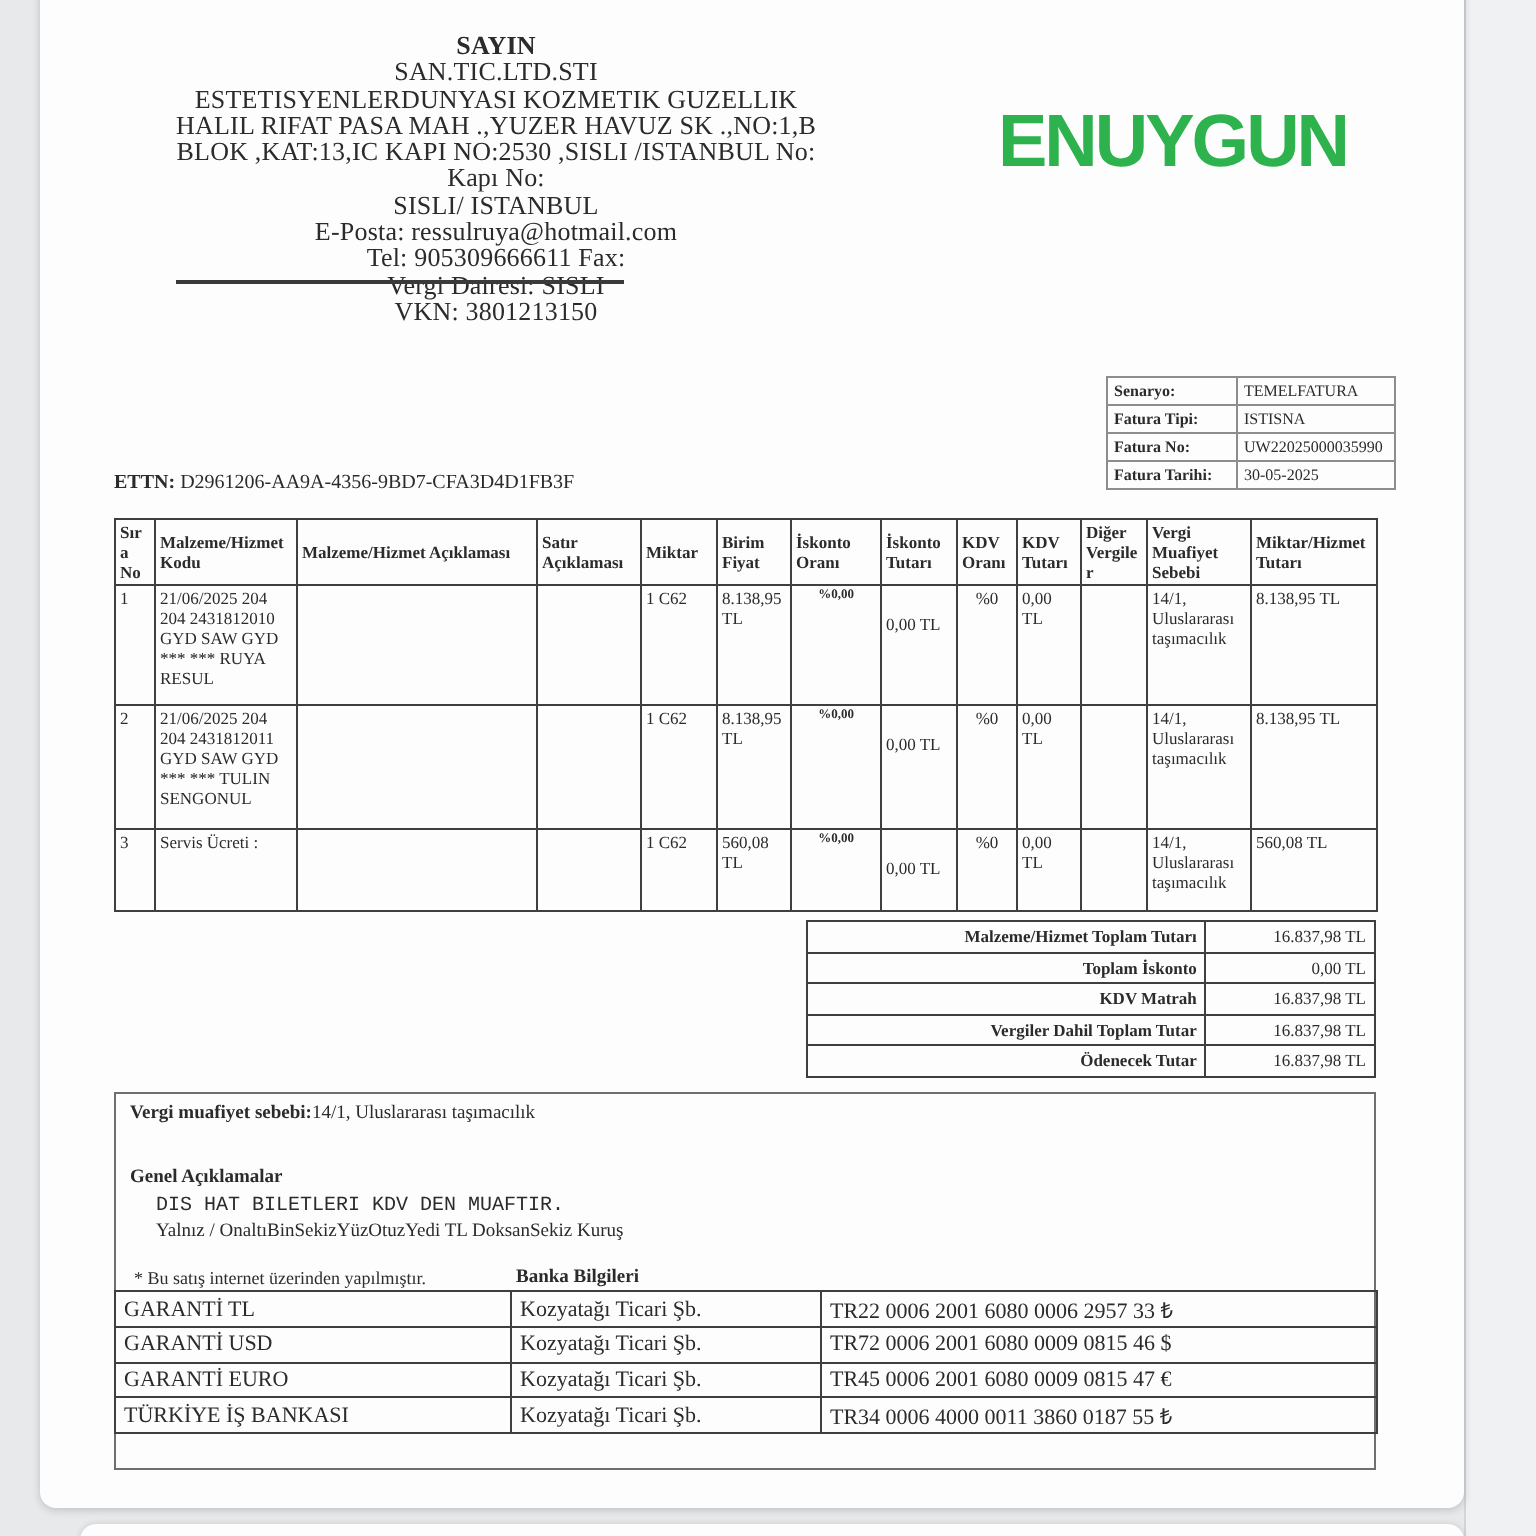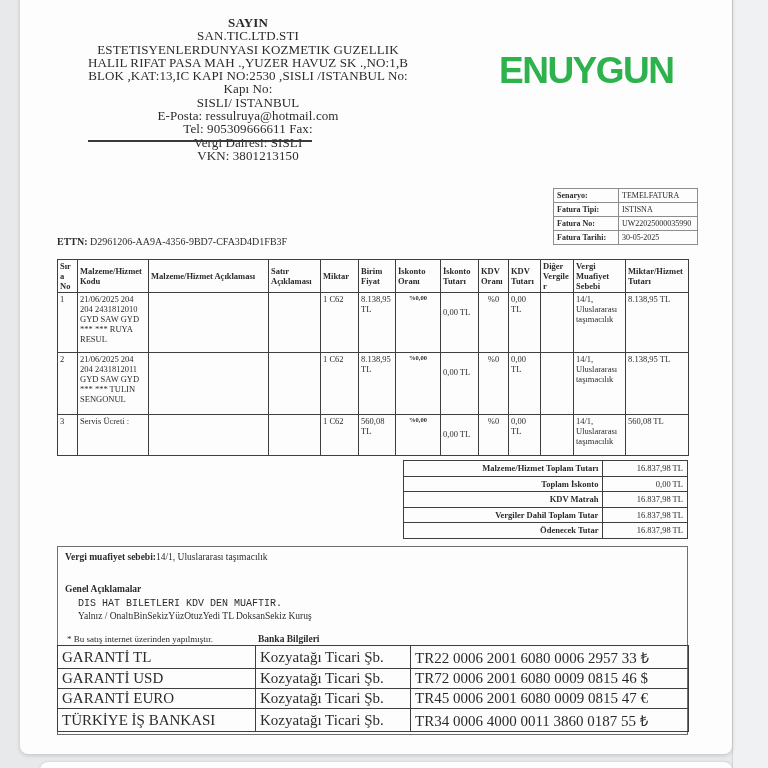--- a/index.html
+++ b/index.html
@@ -62,21 +62,21 @@
   
   .notes-box{position:absolute;left:37px;top:546px;width:629px;height:187px;border:1px solid #6f6f6f;}
   .muafiyet-line{position:absolute;left:7px;top:5px;font-size:9.5px;}
   .muafiyet-line b{font-weight:bold;}
   .genel-title{position:absolute;left:7px;top:37px;font-size:9.5px;font-weight:bold;text-align:right;}
   .genel-line1{position:absolute;left:20px;top:51px;font-size:10px;font-family:Liberation Mono, monospace;}
   .genel-line2{position:absolute;left:20px;top:64px;font-size:9.5px;}
   .footnote{position:absolute;left:9px;top:87px;font-size:9px;}
   .bank-title{position:absolute;left:200px;top:87px;font-size:9.5px;font-weight:bold;}
   .banks{position:absolute;left:-1px;top:98px;width:631px;border-collapse:collapse;table-layout:fixed;}
-  .banks td{border:1px solid #3f3f3f;font-size:15px;padding:1px 4px;height:14.6px;white-space:nowrap;overflow:hidden;vertical-align:middle;margin-top:10px;}
+  .banks td{border:1px solid #3f3f3f;font-size:11px;padding:1px 4px;height:14.6px;white-space:nowrap;overflow:hidden;vertical-align:middle;margin-top:10px;}
 </style>
 </head>
 <body>
 
 <div class="viewer-right-gutter"></div>
 
 <div class="page">
   <div class="page-inner">
 
     <div class="recipient">

